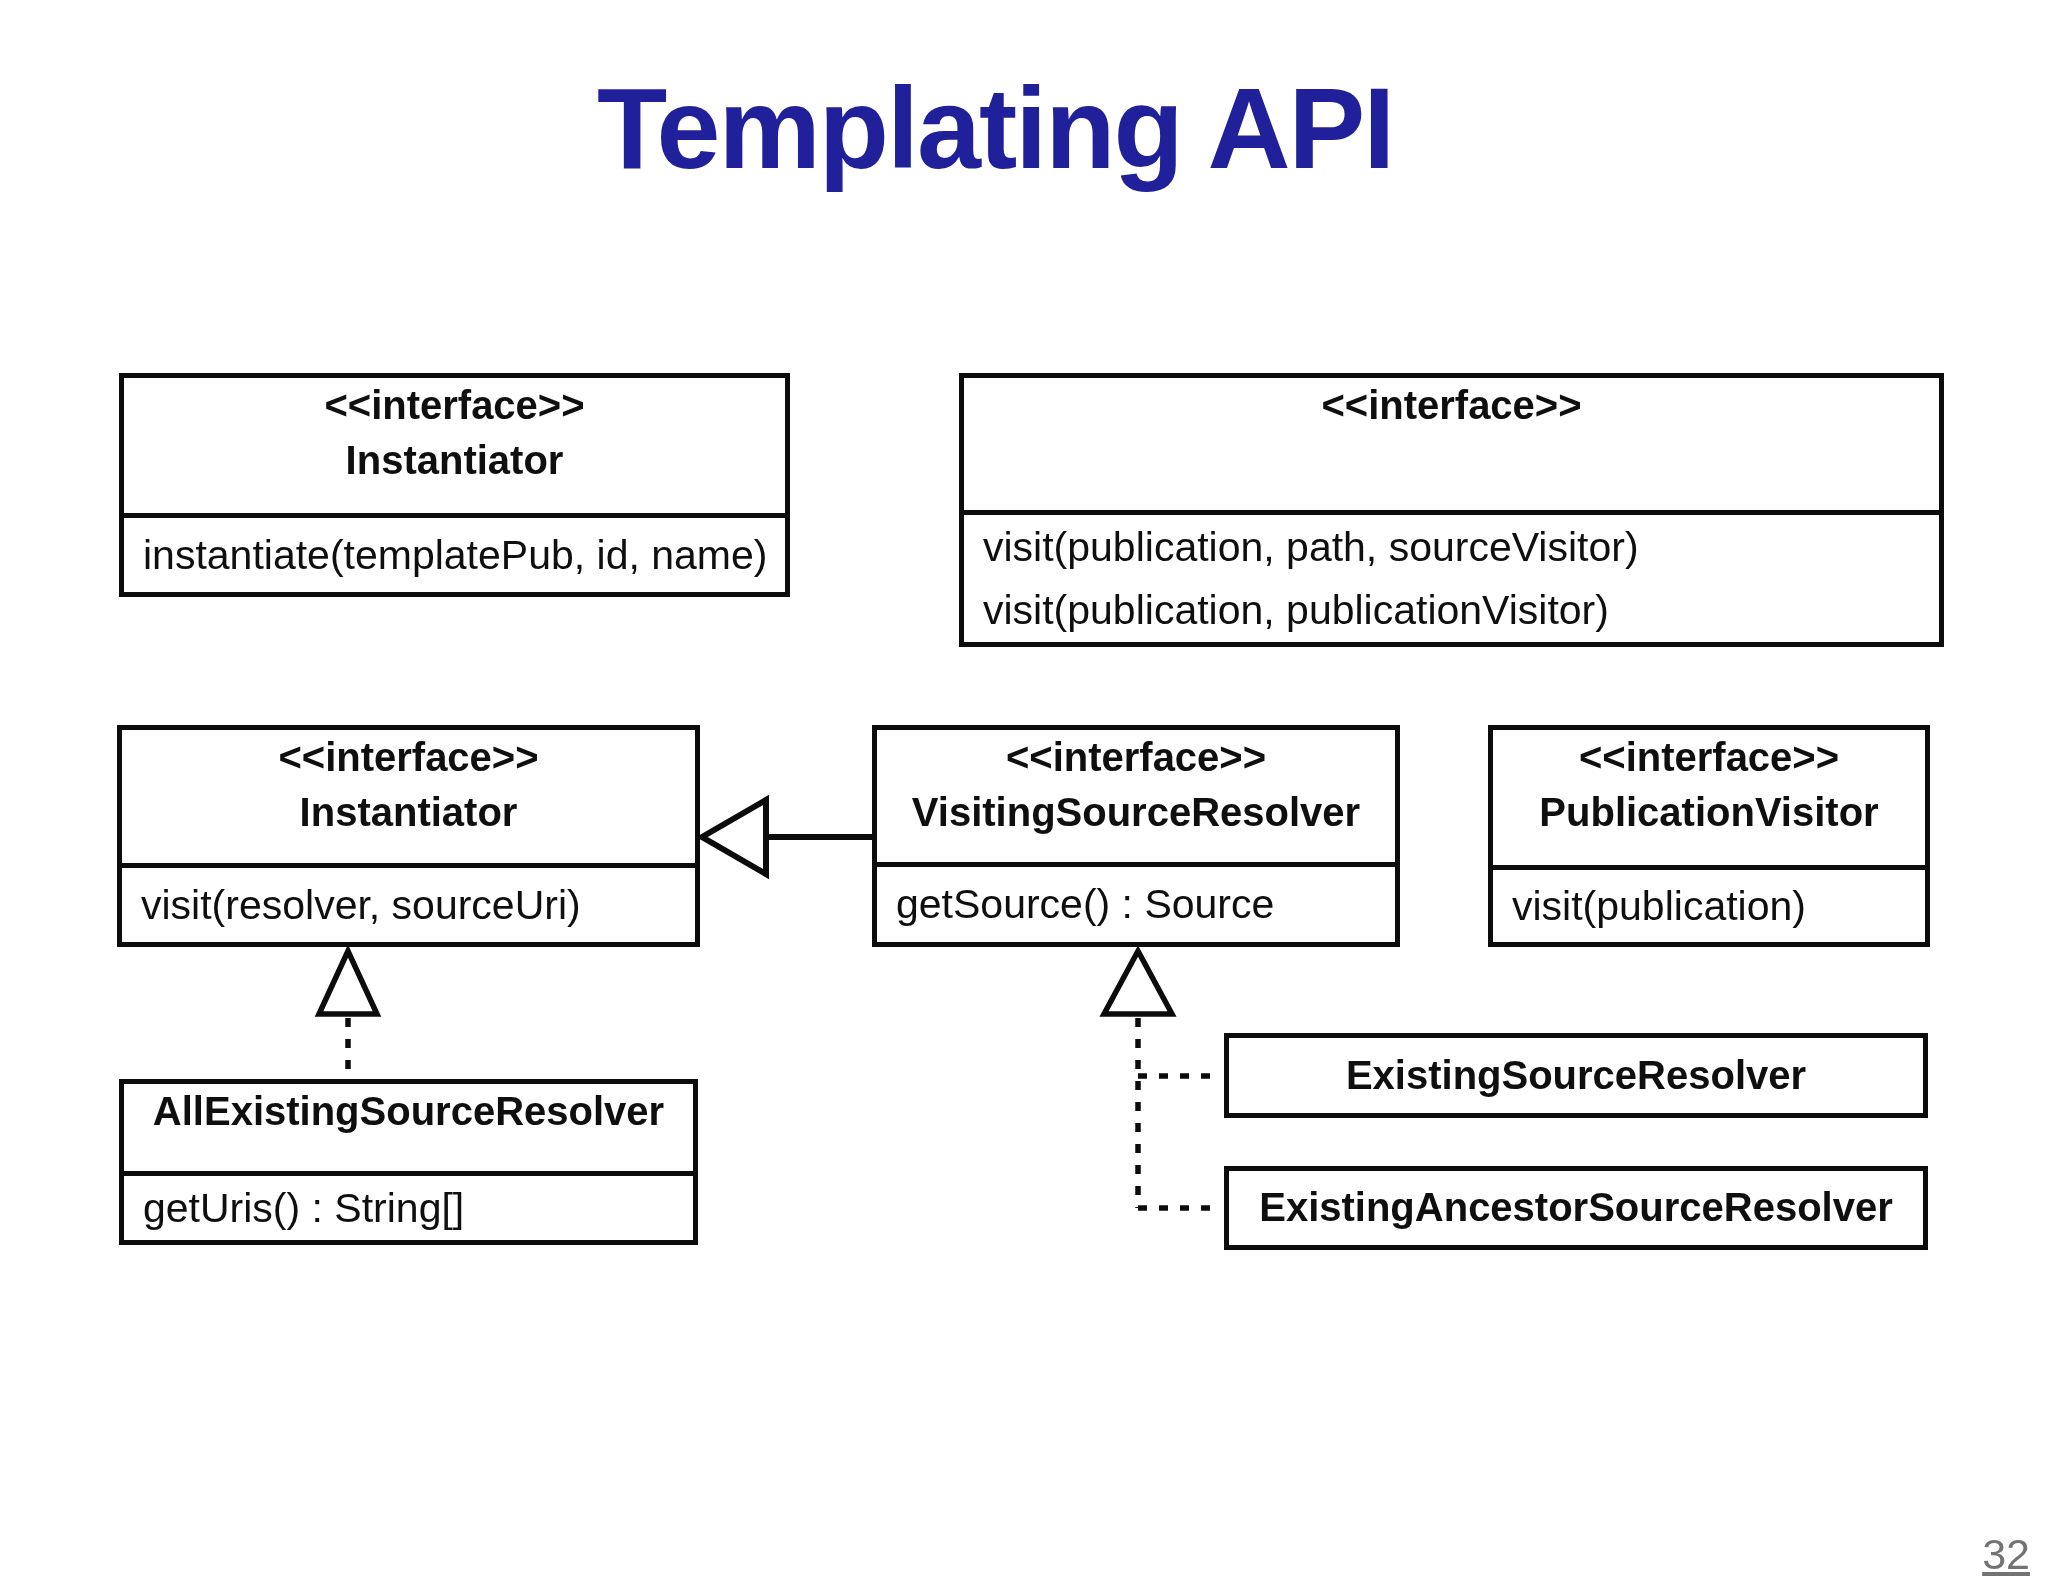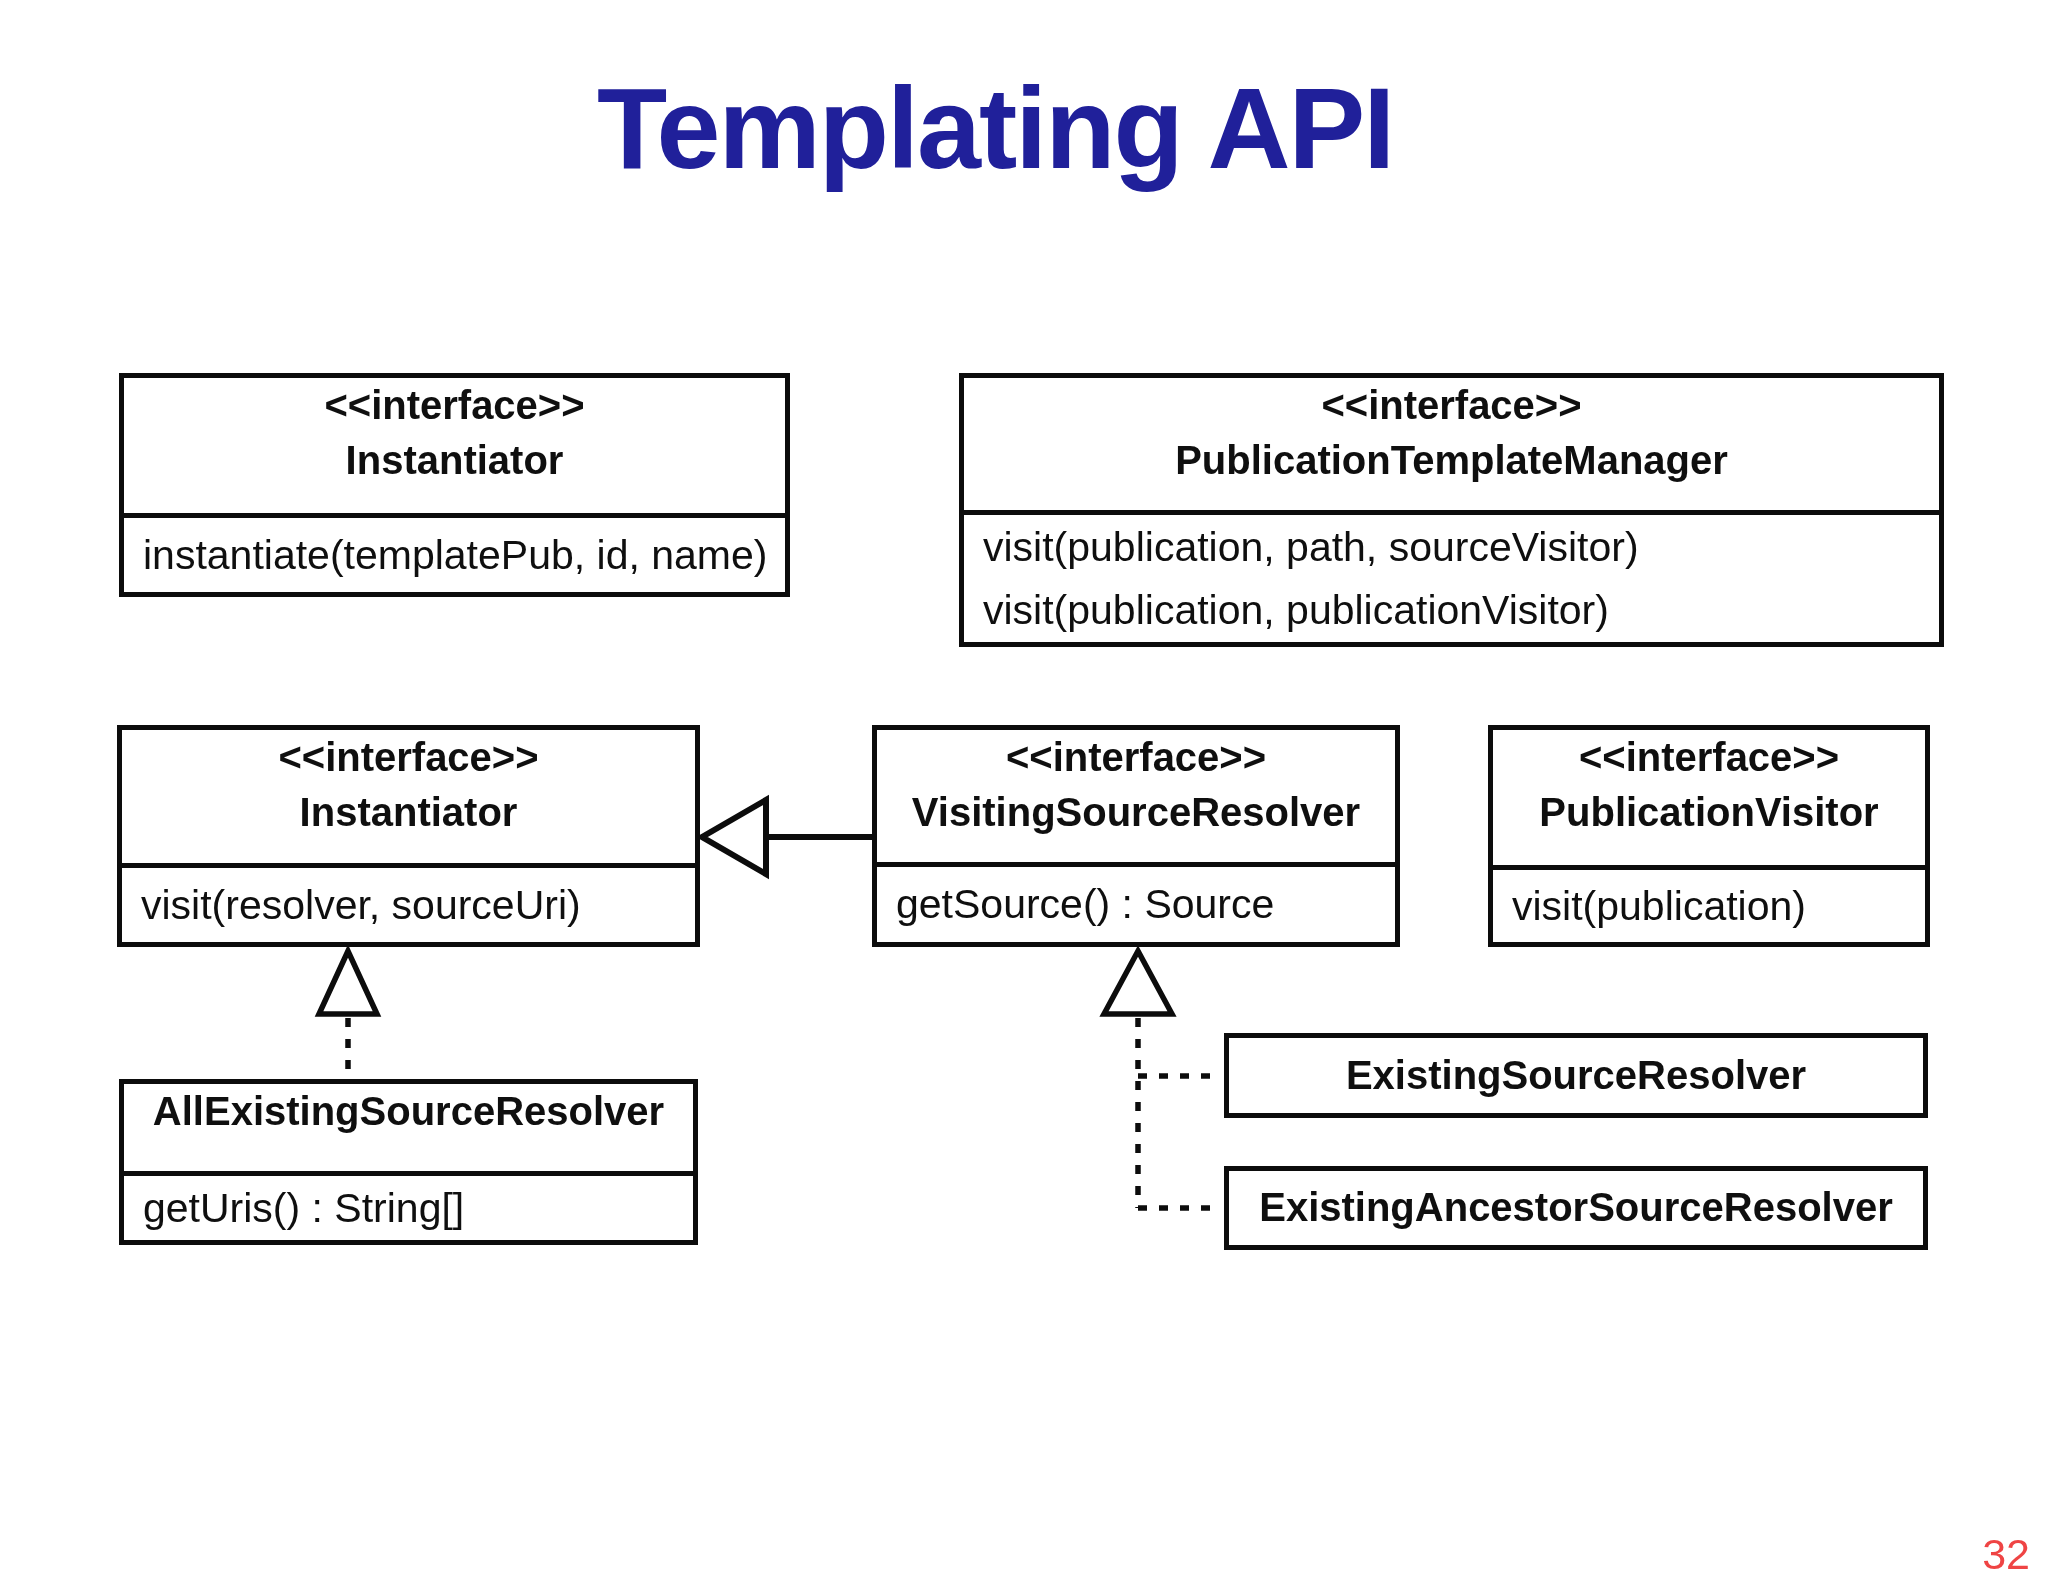--- a/index.html
+++ b/index.html
@@ -70,21 +70,22 @@
   }
   .edges {
     position:absolute;
     left:0; top:0;
     pointer-events:none;
   }
   .page-number {
     position:absolute;
     right:18px; bottom:8px;
     font-size:43px;
-    color:#ef4444;
+    color:#737373;
+    text-decoration:underline;
   }
 </style>
 </head>
 <body>
 
 <div class="slide">
 
   <div class="slide-title">Templating API</div>
 
   <svg class="edges" width="2048" height="1587" viewBox="0 0 2048 1587">
@@ -107,21 +108,20 @@
       <div class="class-name">Instantiator</div>
     </div>
     <div class="uml-methods">
       <div class="method">instantiate(templatePub, id, name)</div>
     </div>
   </div>
 
   <div class="uml-box" style="left:959px; top:373px; width:985px; height:274px;">
     <div class="uml-header" style="height:132px;">
       <div class="stereotype">&lt;&lt;interface&gt;&gt;</div>
-      <div class="class-name">PublicationTemplateManager</div>
     </div>
     <div class="uml-methods">
       <div class="method">visit(publication, path, sourceVisitor)</div>
       <div class="method">visit(publication, publicationVisitor)</div>
     </div>
   </div>
 
   <div class="uml-box" style="left:117px; top:725px; width:583px; height:222px;">
     <div class="uml-header" style="height:133px;">
       <div class="stereotype">&lt;&lt;interface&gt;&gt;</div>

